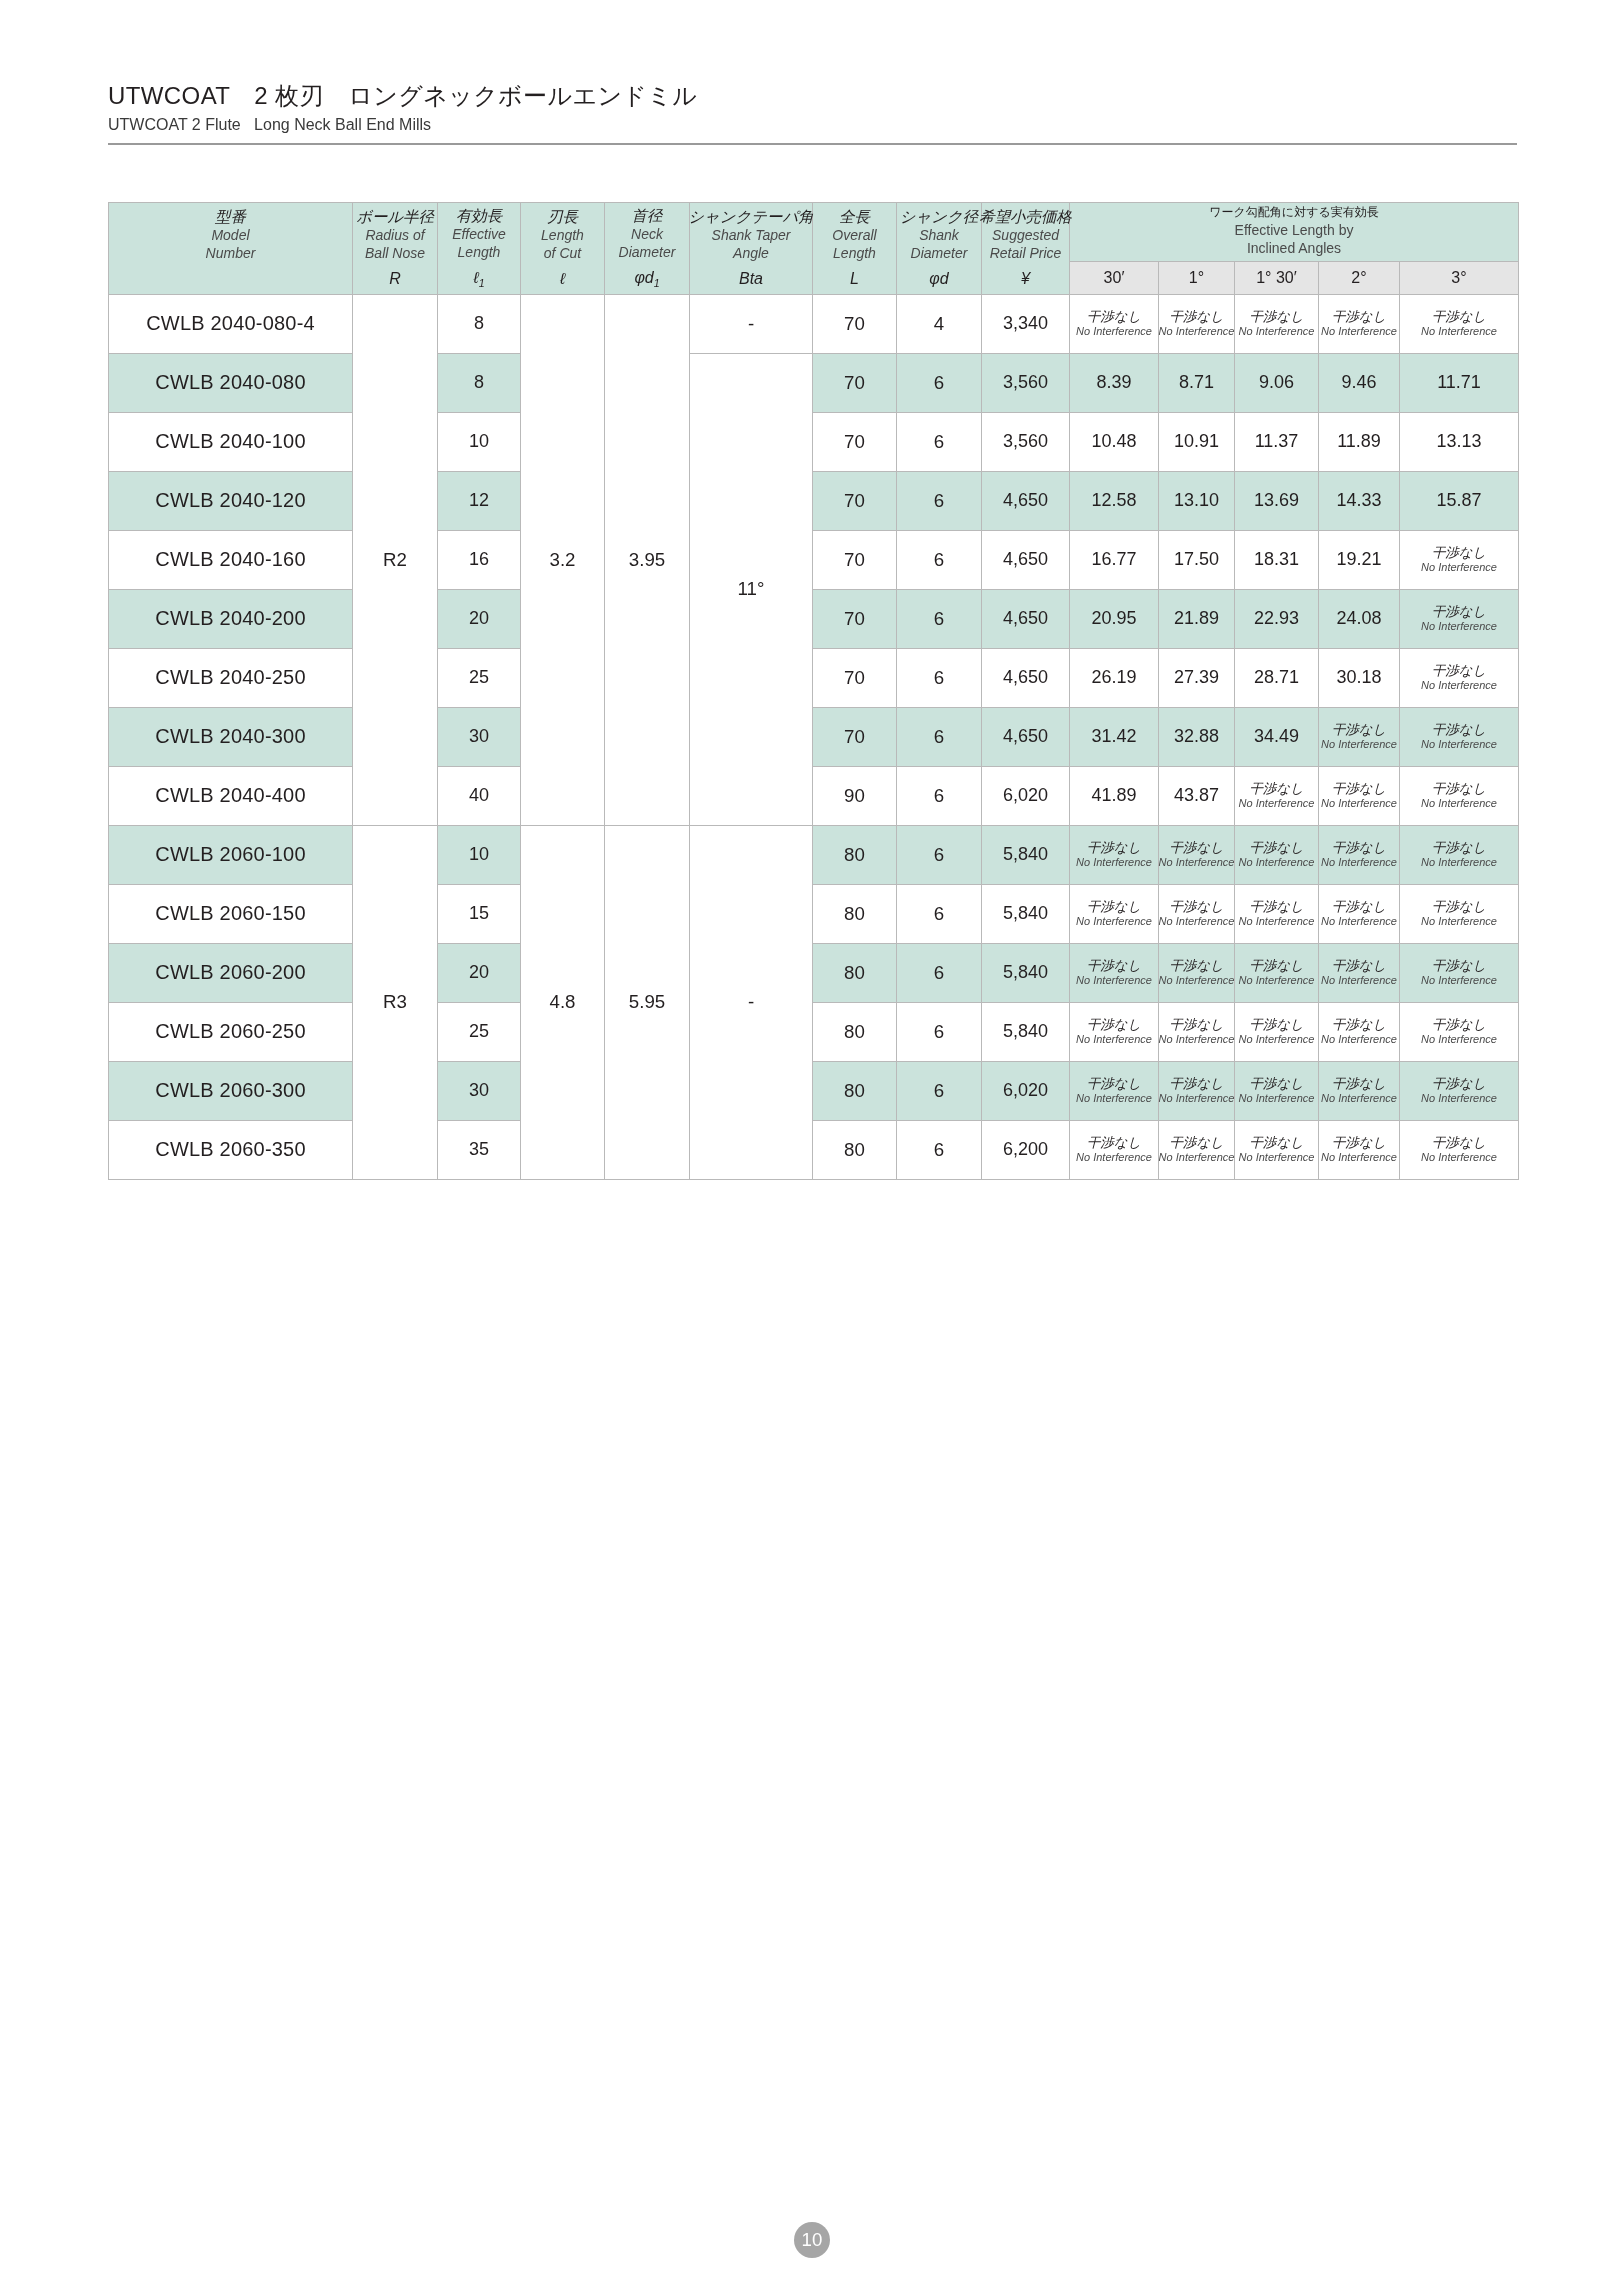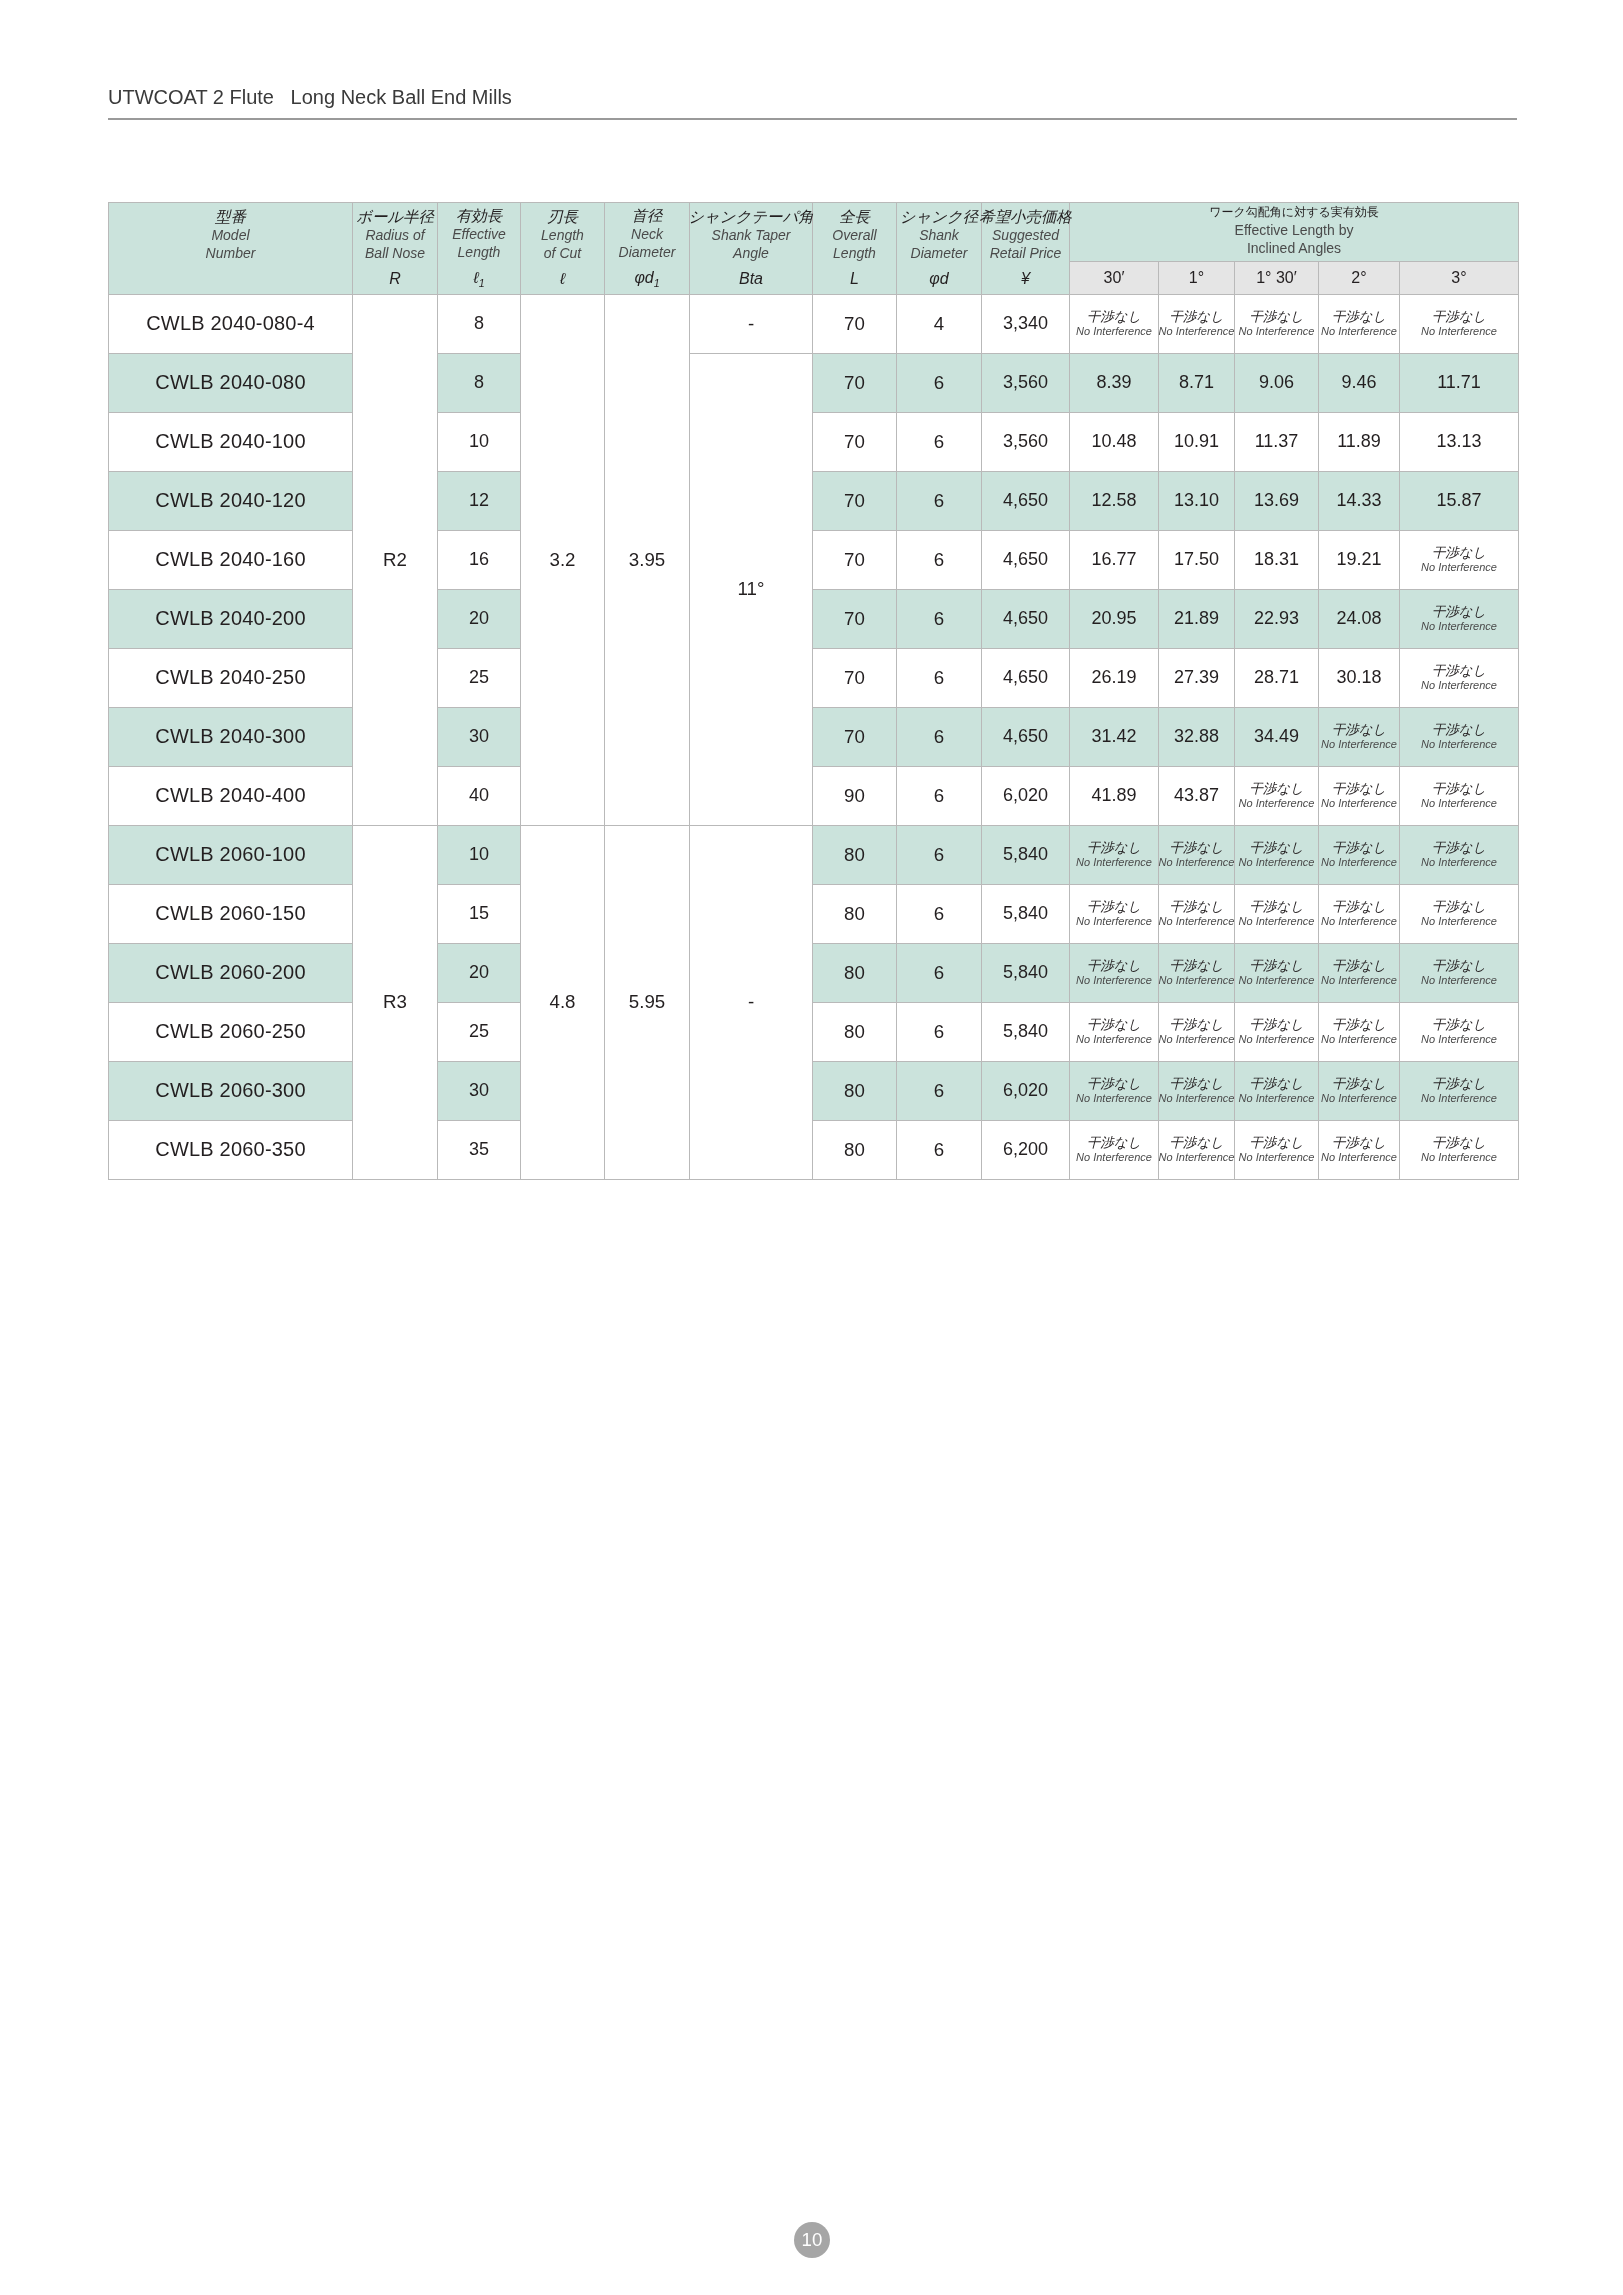--- a/index.html
+++ b/index.html
@@ -30,21 +30,21 @@
     width: 1409px;
   }
   .title-ja {
     font-size: 24px;
     letter-spacing: 0.4px;
     color: #231f20;
     line-height: 1.25;
     white-space: pre;
   }
   .title-en {
-    font-size: 20px;
+    font-size: 16px;
     color: #3a3a3a;
     line-height: 1.35;
     margin-top: 3.2px;
     white-space: pre;
   }
   .header-rule {
     margin-top: 7.3px;
     height: 1.6px;
     background: #9a9a9a;
     width: 1409px;
@@ -188,20 +188,21 @@
     justify-content: center;
     line-height: 1;
   }
 </style>
 </head>
 <body>
 
 <div class="page">
 
   <div class="doc-header">
+    <div class="title-ja">UTWCOAT　2 枚刃　ロングネックボールエンドミル</div>
     <div class="title-en">UTWCOAT 2 Flute   Long Neck Ball End Mills</div>
     <div class="header-rule"></div>
   </div>
 
   <div class="table-wrap">
     <table class="spec">
       <colgroup>
         <col style="width:244px">
         <col style="width:85px">
         <col style="width:83px">

